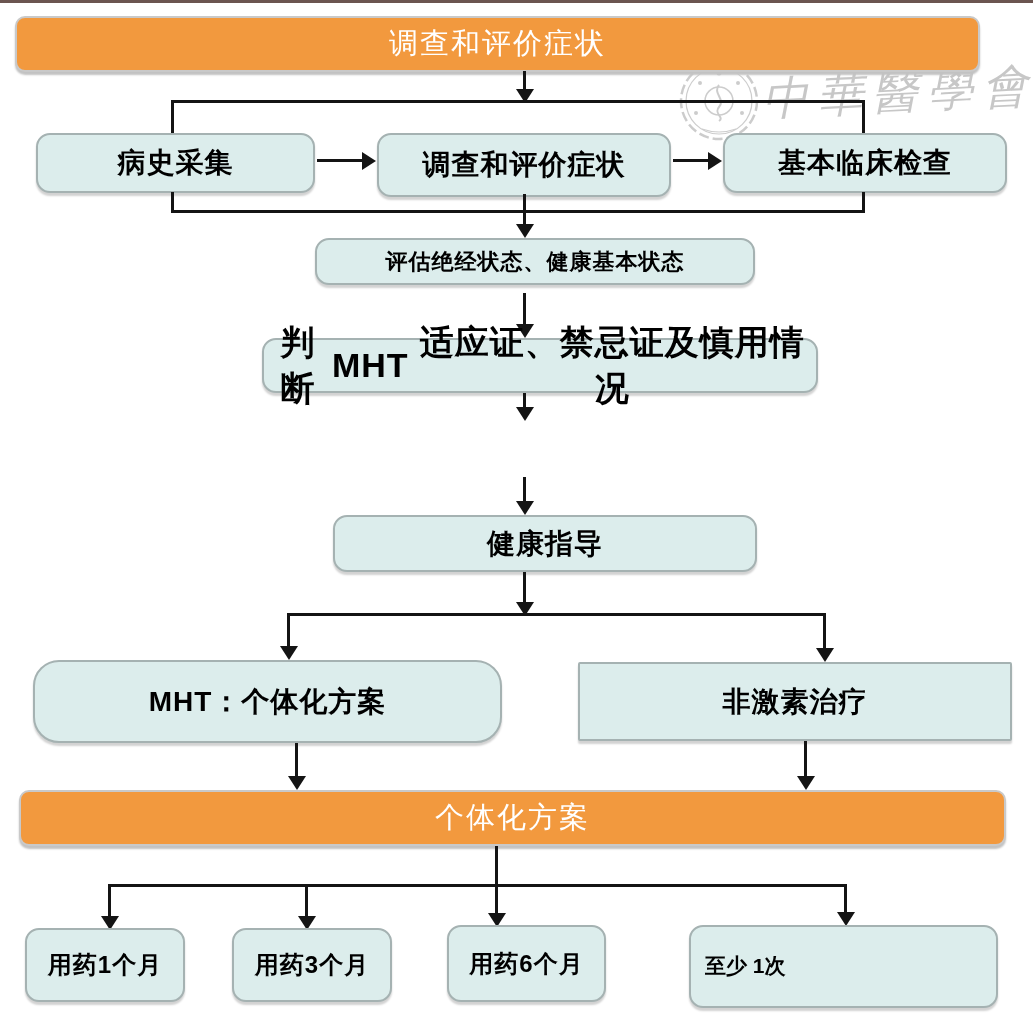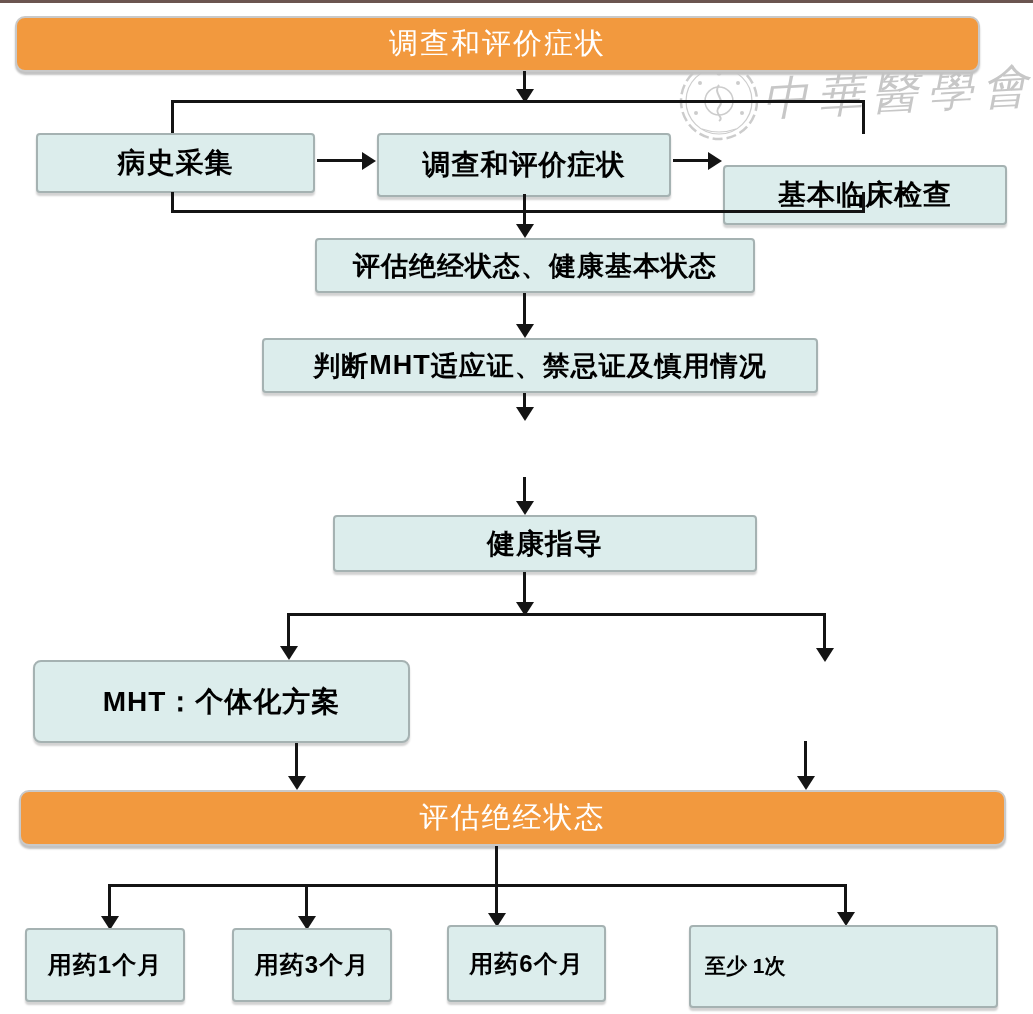--- a/index.html
+++ b/index.html
@@ -17,21 +17,21 @@
   .bar{
     position:absolute;display:flex;align-items:center;justify-content:center;
     background:var(--bar-fill);color:var(--bar-text);
     border:2px solid var(--bar-border);border-radius:10px;
     box-shadow:0 3px 2px #c2c2c2;
     font-size:29px;font-weight:500;letter-spacing:2px;z-index:2;box-sizing:border-box;
   }
   
   .node{
     position:absolute;display:flex;align-items:center;justify-content:center;
-    background:var(--box-fill);border:2px solid var(--box-border);border-radius:4px;
+    background:var(--box-fill);border:2px solid var(--box-border);border-radius:14px;
     box-shadow:0 3px 2px #d2d2d2;
     color:#000;font-size:28px;font-weight:700;letter-spacing:1px;z-index:2;box-sizing:border-box;
     text-align:center;
   }
   .node.small{font-size:24px;}
   .node.square{border-radius:2px;}
   .node .num{font-weight:700;font-family:"Liberation Sans",sans-serif;}
   
   .vl{position:absolute;width:3px;background:var(--line);z-index:2;}
   .hl{position:absolute;height:3px;background:var(--line);z-index:2;}
@@ -79,43 +79,43 @@
   <div class="hl" style="left:171px;top:100px;width:694px;"></div>
   <div class="vl" style="left:171px;top:100px;height:34px;"></div>
   <div class="vl" style="left:862px;top:100px;height:34px;"></div>
 
   <div class="node" style="left:36px;top:133px;width:279px;height:60px;">
     <span>病史采集</span>
   </div>
   <div class="node" style="left:377px;top:133px;width:294px;height:64px;">
     <span>调查和评价症状</span>
   </div>
-  <div class="node" style="left:723px;top:133px;width:284px;height:60px;margin-top:32px;">
+  <div class="node" style="left:723px;top:133px;width:284px;height:60px;">
     <span>基本临床检查</span>
   </div>
 
   <div class="hl" style="left:317px;top:159px;width:46px;"></div>
   <div class="ar" style="left:362px;top:152px;"></div>
   <div class="hl" style="left:673px;top:159px;width:36px;"></div>
   <div class="ar" style="left:708px;top:152px;"></div>
 
   <div class="vl" style="left:171px;top:192px;height:21px;"></div>
   <div class="vl" style="left:862px;top:192px;height:21px;"></div>
   <div class="hl" style="left:171px;top:210px;width:694px;"></div>
   <div class="vl" style="left:523px;top:194px;height:31px;"></div>
   <div class="ad" style="left:516px;top:224px;"></div>
 
-  <div class="node" style="left:315px;top:238px;width:440px;height:55px;font-size:27px;">
+  <div class="node" style="left:315px;top:238px;width:440px;height:47px;font-size:22px;">
     <span>评估绝经状态、健康基本状态</span>
   </div>
 
   <div class="vl" style="left:523px;top:293px;height:32px;"></div>
   <div class="ad" style="left:516px;top:324px;"></div>
 
-  <div class="node" style="left:262px;top:338px;width:556px;height:55px;font-size:27px;">
+  <div class="node" style="left:262px;top:338px;width:556px;height:55px;font-size:34px;">
     <span>判断 </span>
       <span class="num">MHT</span>
       <span> 适应证、禁忌证及慎用情况</span>
   </div>
 
   <div class="vl" style="left:523px;top:393px;height:16px;"></div>
   <div class="ad" style="left:516px;top:407px;"></div>
 
 
   <div class="vl" style="left:523px;top:477px;height:26px;"></div>
@@ -126,31 +126,34 @@
   </div>
 
   <div class="vl" style="left:523px;top:572px;height:32px;"></div>
   <div class="ad" style="left:516px;top:602px;"></div>
   <div class="hl" style="left:287px;top:613px;width:539px;"></div>
   <div class="vl" style="left:287px;top:613px;height:35px;"></div>
   <div class="ad" style="left:280px;top:646px;"></div>
   <div class="vl" style="left:823px;top:613px;height:37px;"></div>
   <div class="ad" style="left:816px;top:648px;"></div>
 
-  <div class="node" style="left:33px;top:660px;width:377px;height:83px;border-radius:8px;">
+  <div class="node" style="left:33px;top:660px;width:469px;height:83px;border-radius:26px;">
     <span>MHT：个体化方案</span>
+  </div>
+  <div class="node square" style="left:578px;top:662px;width:434px;height:79px;">
+    <span>非激素治疗</span>
   </div>
 
   <div class="vl" style="left:295px;top:743px;height:35px;"></div>
   <div class="ad" style="left:288px;top:776px;"></div>
   <div class="vl" style="left:804px;top:741px;height:37px;"></div>
   <div class="ad" style="left:797px;top:776px;"></div>
 
   <div class="bar" style="left:19px;top:790px;width:987px;height:56px;">
-    <span>评估绝经状态</span>
+    <span>个体化方案</span>
   </div>
 
   <div class="vl" style="left:495px;top:846px;height:41px;"></div>
   <div class="hl" style="left:108px;top:884px;width:738px;"></div>
   <div class="vl" style="left:108px;top:884px;height:33px;"></div>
   <div class="ad" style="left:101px;top:916px;"></div>
   <div class="vl" style="left:305px;top:884px;height:33px;"></div>
   <div class="ad" style="left:298px;top:916px;"></div>
   <div class="vl" style="left:495px;top:884px;height:30px;"></div>
   <div class="ad" style="left:488px;top:913px;"></div>

